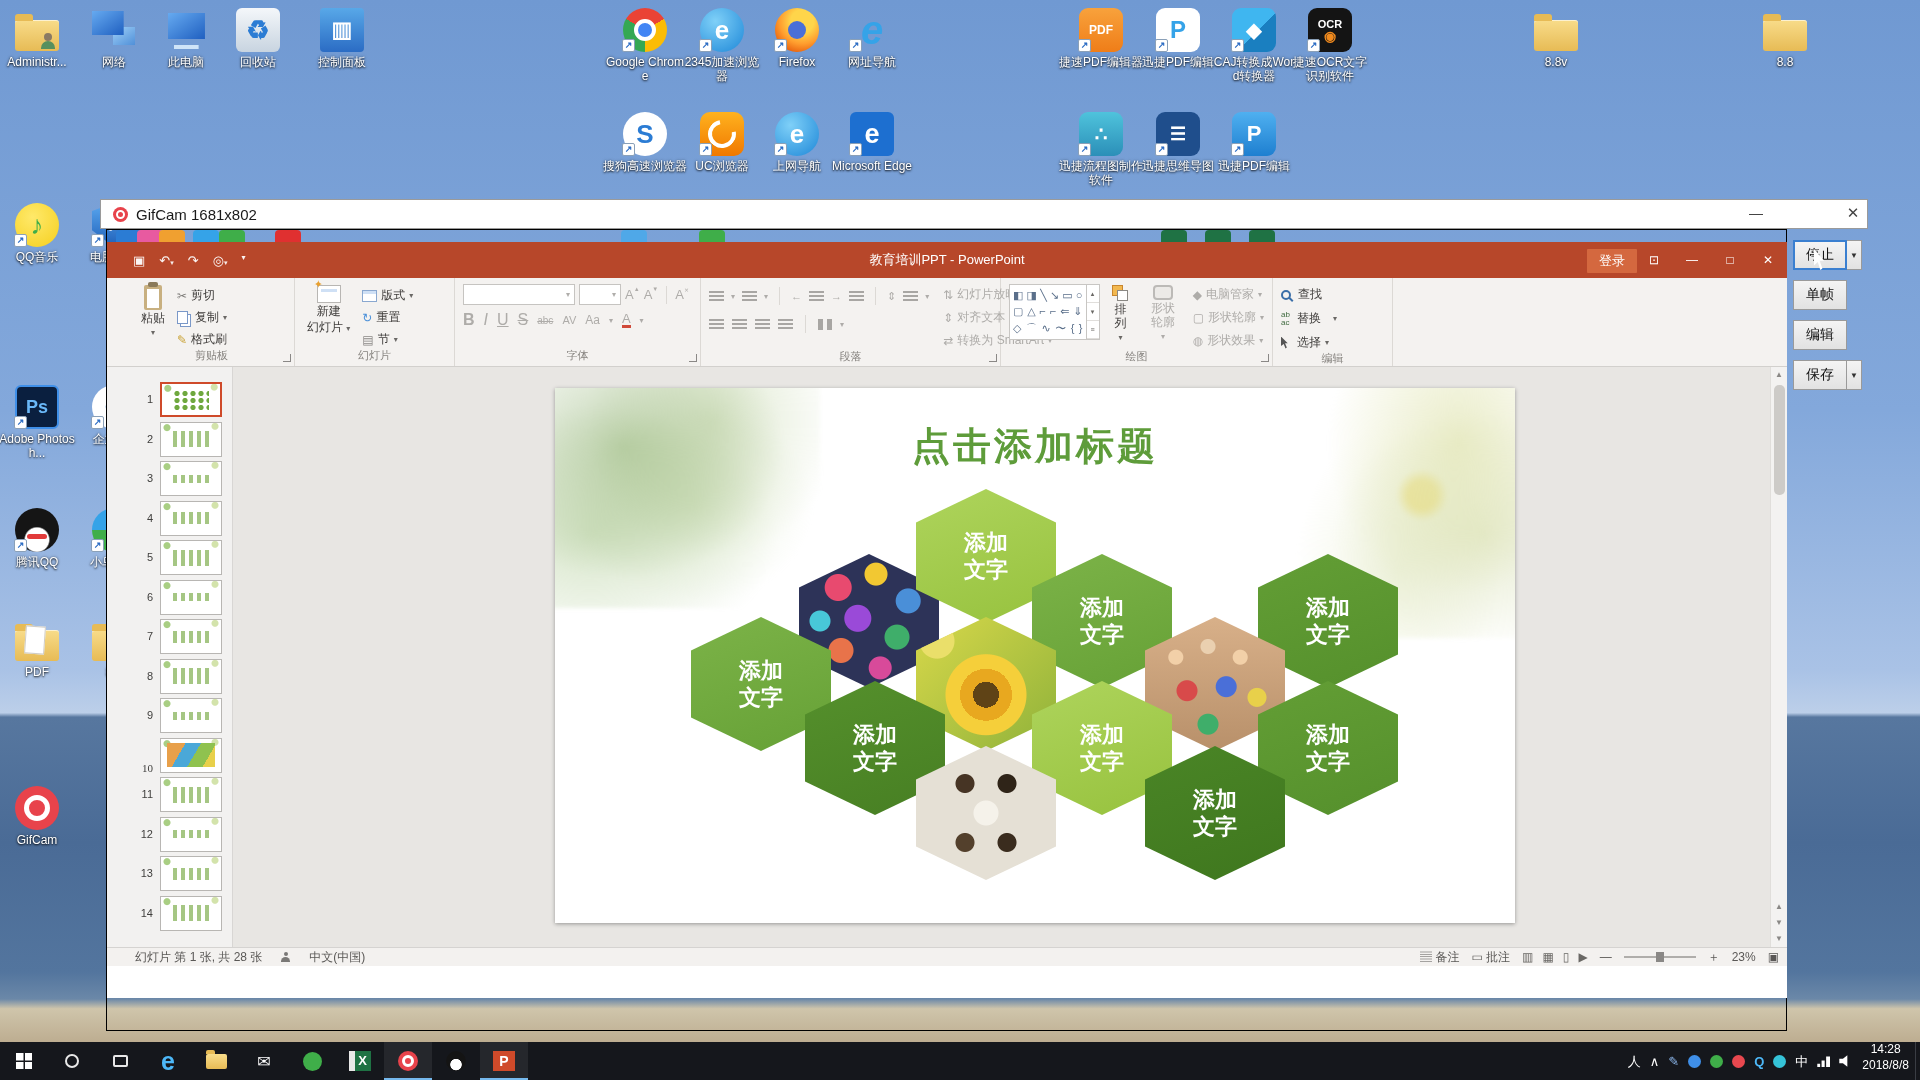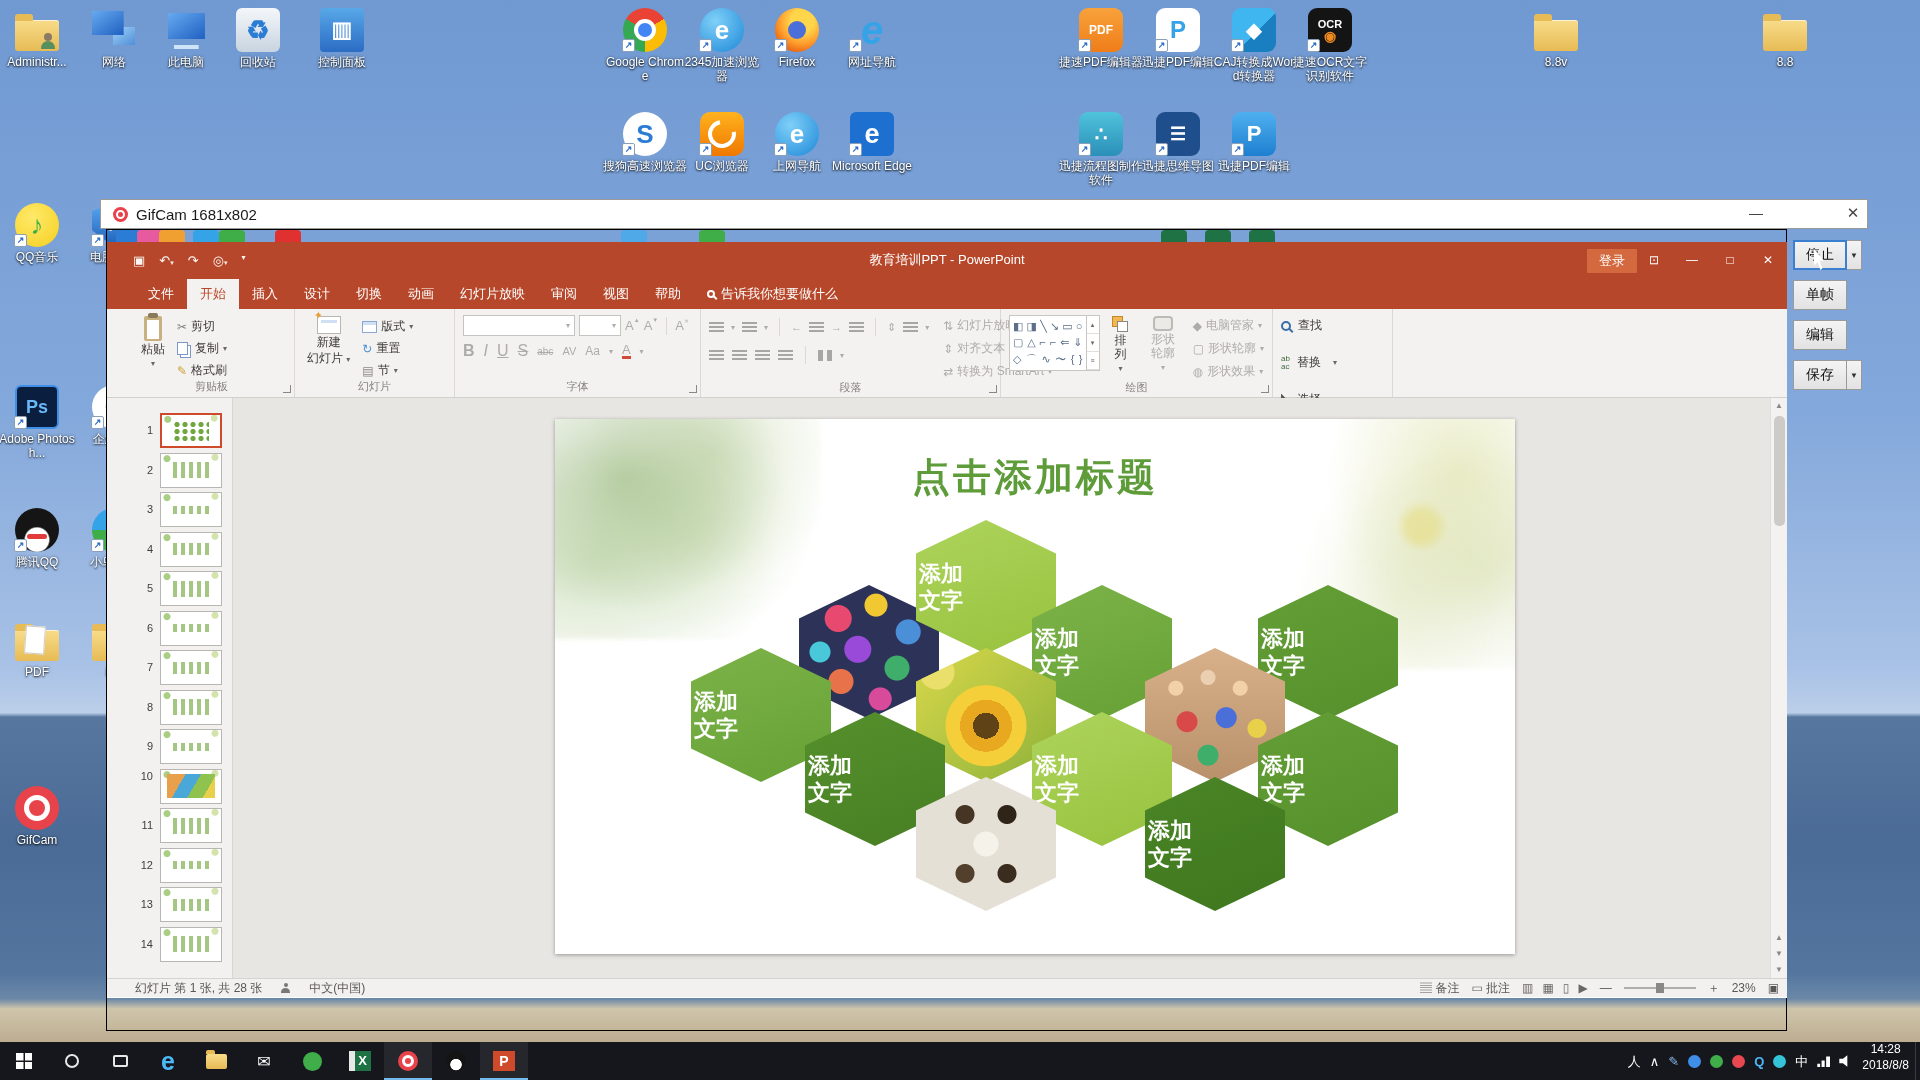--- a/index.html
+++ b/index.html
@@ -145,21 +145,21 @@
   .decorL { position:absolute; left:-15px; top:-10px; width:280px; height:230px; filter:blur(2px); background:
       radial-gradient(ellipse at 30% 30%, rgba(140,175,110,.55), transparent 58%),
       radial-gradient(ellipse at 62% 18%, rgba(190,210,160,.5), transparent 52%),
       radial-gradient(ellipse at 18% 68%, rgba(165,198,135,.45), transparent 58%),
       radial-gradient(ellipse at 55% 55%, rgba(205,222,180,.4), transparent 55%); }
   .decorR { position:absolute; right:-15px; top:-10px; width:240px; height:260px; filter:blur(2px); background:
       radial-gradient(ellipse at 70% 25%, rgba(222,226,170,.65), transparent 55%),
       radial-gradient(circle at 55% 45%, rgba(235,214,95,.55) 0 14px, transparent 26px),
       radial-gradient(ellipse at 80% 60%, rgba(205,215,160,.5), transparent 55%),
       radial-gradient(ellipse at 45% 75%, rgba(225,232,190,.45), transparent 55%); }
-  .hex { position:absolute; width:140px; height:134px; clip-path:polygon(50% 0,100% 25%,100% 75%,50% 100%,0 75%,0 25%); display:flex; align-items:center; justify-content:flex-start; }
+  .hex { position:absolute; width:140px; height:134px; clip-path:polygon(50% 0,100% 25%,100% 75%,50% 100%,0 75%,0 25%); display:flex; align-items:center; justify-content:center; }
   .hex .ht { width:50px; text-align:center; color:#fff; font-size:22px; font-weight:600; line-height:1.25; }
   .hx-light { background:linear-gradient(160deg,#aed45c,#97c23e); }
   .hx-med { background:linear-gradient(160deg,#7cb348,#66a136); }
   .hx-med2 { background:linear-gradient(160deg,#639e35,#55902c); }
   .hx-dark { background:linear-gradient(160deg,#55902c,#477f23); }
   .hx-dark2 { background:linear-gradient(160deg,#4a8526,#3f771e); }
   .hx-photo-balloons { background:
       radial-gradient(circle at 28% 25%, #e84a6f 0 13px, rgba(0,0,0,0) 14px),
       radial-gradient(circle at 55% 15%, #f2c832 0 11px, rgba(0,0,0,0) 12px),
       radial-gradient(circle at 78% 35%, #4a8fd8 0 12px, rgba(0,0,0,0) 13px),
@@ -488,36 +488,20 @@
     </div>
     <div class="ppt-title">教育培训PPT - PowerPoint</div>
     <div class="ppt-login">登录</div>
     <div class="winbtns">
       <div>⊡</div>
       <div>—</div>
       <div>□</div>
       <div>✕</div>
     </div>
   </div>
-  <div class="ppt-tabs" id="ppt-tabs">
-      <div class="tab">文件</div>
-      <div class="tab sel">开始</div>
-      <div class="tab">插入</div>
-      <div class="tab">设计</div>
-      <div class="tab">切换</div>
-      <div class="tab">动画</div>
-      <div class="tab">幻灯片放映</div>
-      <div class="tab">审阅</div>
-      <div class="tab">视图</div>
-      <div class="tab">帮助</div>
-      <div class="tab-search">
-        <span class="lens"></span>
-        <span>告诉我你想要做什么</span>
-      </div>
-    </div>
   <div class="ribbon">
 
     <div class="rgroup" style="width:166px">
       <div class="rg-content">
         <div class="bigbtn">
           <span class="i-clip"></span>
           <span>粘贴</span>
           <span class="carr">▾</span>
         </div>
         <div class="rcol" style="padding-top:3px">
@@ -710,21 +694,21 @@
               <span class="carr">▾</span>
             </div>
         </div>
       </div>
       <div class="rg-label">绘图</div>
       <span class="dlg"></span>
     </div>
 
     <div class="rgroup" style="width:120px">
       <div class="rg-content">
-        <div class="rcol" style="gap:20px; padding-top:2px">
+        <div class="rcol" style="gap:7px; padding-top:2px">
           <div class="rbtn-s">
               <span class="i-find"></span>
               <span>查找</span>
             </div>
           <div class="rbtn-s">
               <span class="i-repl">ab<br>ac</span>
               <span>替换</span>
               <span class="carr" style="margin-left:8px">▾</span>
             </div>
           <div class="rbtn-s">
@@ -769,21 +753,21 @@
           <span class="tmark" style="height: 12px;"></span>
         </div>
         <div class="thumb-num" style="top: 302.5px;">8</div>
         <div class="thumb" style="top: 291.5px;">
           <span class="tmark" style="height: 16px;"></span>
         </div>
         <div class="thumb-num" style="top: 342px;">9</div>
         <div class="thumb" style="top: 331px;">
           <span class="tmark" style="height: 8px;"></span>
         </div>
-        <div class="thumb-num" style="top: 372px;">10</div>
+        <div class="thumb-num" style="top: 395px; font-family: Liberation Serif, serif;">10</div>
         <div class="thumb" style="top: 370.5px;">
           <span class="tphoto"></span>
         </div>
         <div class="thumb-num" style="top: 421px;">11</div>
         <div class="thumb" style="top: 410px;">
           <span class="tmark" style="height: 16px;"></span>
         </div>
         <div class="thumb-num" style="top: 460.5px;">12</div>
         <div class="thumb" style="top: 449.5px;">
           <span class="tmark" style="height: 8px;"></span>

